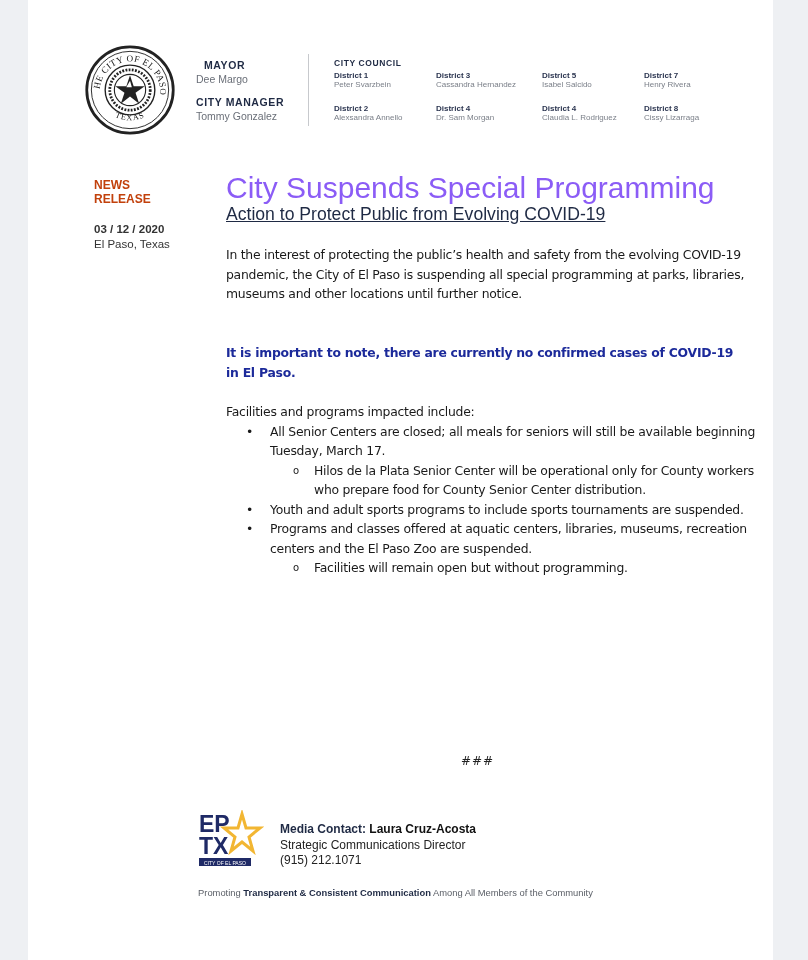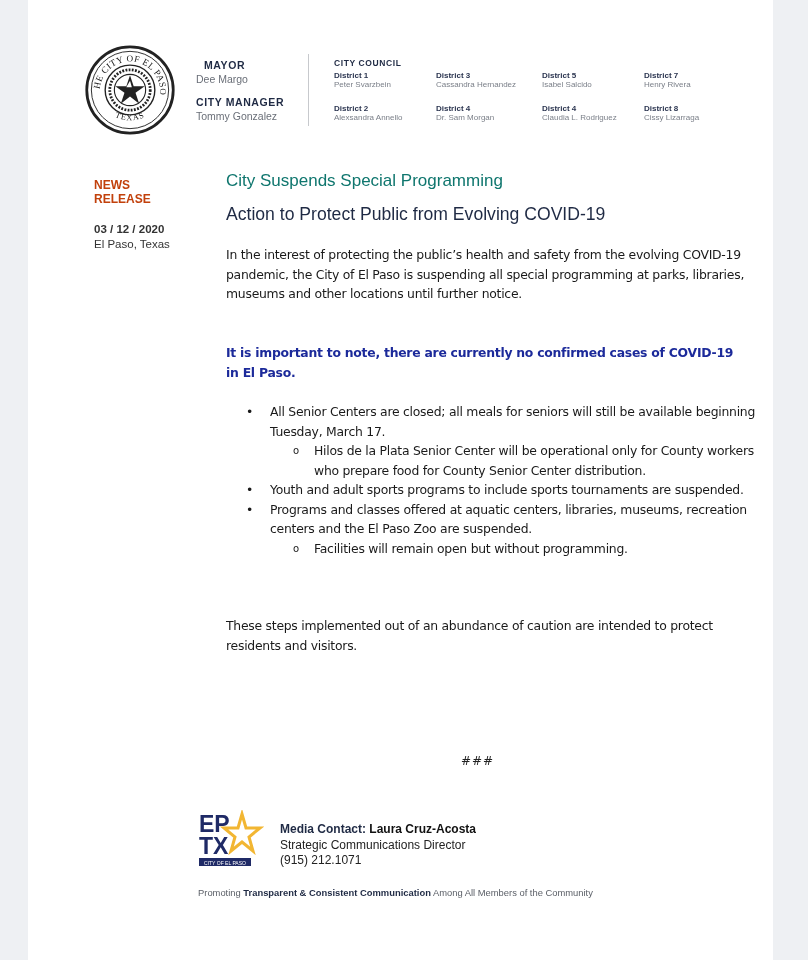--- a/index.html
+++ b/index.html
@@ -22,22 +22,22 @@
   .district { font-family: "Liberation Sans", sans-serif; font-weight: bold; font-size: 8px; color: #2b3550; }
   .member { font-family: "Liberation Sans", sans-serif; font-size: 8px; color: #7a7f88; white-space: nowrap; }
   .vdivider { left: 280px; top: 54px; width: 1px; height: 72px; background: #c7c9cd; }
 
   
   .news { left: 66px; top: 178px; font-family: "Liberation Sans", sans-serif; font-weight: bold; font-size: 12px; color: #c2410c; line-height: 14px; }
   .date { left: 66px; top: 223px; font-family: "Liberation Sans", sans-serif; font-weight: bold; font-size: 11.5px; color: #333; }
   .city { left: 66px; top: 238px; font-family: "Liberation Sans", sans-serif; font-size: 11.5px; color: #333; }
 
   
-  .title { left: 198px; top: 171px; font-family: "Liberation Sans", sans-serif; font-size: 17px; color: #0f766e; white-space: nowrap; }
-  .subtitle { left: 198px; top: 204px; font-family: "Liberation Sans", sans-serif; font-size: 17.6px; color: #1f2a44; white-space: nowrap; }
+  .title { left: 198px; top: 171px; font-family: "Liberation Sans", sans-serif; font-size: 30px; color: #8b5cf6; white-space: nowrap; }
+  .subtitle { left: 198px; top: 204px; font-family: "Liberation Sans", sans-serif; font-size: 17.6px; color: #1f2a44; white-space: nowrap; text-decoration: underline; }
 
   
   .body { left: 198px; width: 520px; font-family: "DejaVu Sans", sans-serif; font-size: 12.4px; line-height: 19.5px; color: #1a1a1a; letter-spacing: -0.25px; }
   .notice { color: #1c2a9a; font-weight: bold; }
   .bullet { position: relative; padding-left: 44px; }
   .bullet::before { content: "•"; position: absolute; left: 20px; }
   .sub { position: relative; padding-left: 88px; }
   .sub::before { content: "o"; position: absolute; left: 67px; font-size: 10px; }
   .link { color: #1f5ea8; text-decoration: underline; }
   .hash { left: 433px; top: 752px; font-size: 12px; color: #222; letter-spacing: 1px; }
@@ -124,28 +124,28 @@
   <div class="abs date">03 / 12 / 2020</div>
   <div class="abs city">El Paso, Texas</div>
 
   <div class="abs title">City Suspends Special Programming</div>
   <div class="abs subtitle">Action to Protect Public from Evolving COVID-19</div>
 
   <div class="abs body" style="top:245px;">In the interest of protecting the public’s health and safety from the evolving COVID-19 pandemic, the City of El Paso is suspending all special programming at parks, libraries, museums and other locations until further notice.</div>
   <div class="abs body notice" style="top:343px;">It is important to note, there are currently no confirmed cases of COVID-19 in El Paso.</div>
 
   <div class="abs body" style="top:402px;width:530px;">
+    <div>Facilities and programs impacted include:</div>
     <div class="bullet">All Senior Centers are closed; all meals for seniors will still be available beginning Tuesday, March 17.</div>
     <div class="sub">Hilos de la Plata Senior Center will be operational only for County workers who prepare food for County Senior Center distribution.</div>
     <div class="bullet">Youth and adult sports programs to include sports tournaments are suspended.</div>
     <div class="bullet">Programs and classes offered at aquatic centers, libraries, museums, recreation centers and the El Paso Zoo are suspended.</div>
     <div class="sub">Facilities will remain open but without programming.</div>
   </div>
 
-  <div class="abs body" style="top:616px;">These steps implemented out of an abundance of caution are intended to protect residents and visitors.</div>
 
 
   <div class="abs hash body" style="width:auto;">###</div>
 
   <svg class="abs eptx" viewBox="0 0 66 60">
     <polygon points="44,4 48,18 62,18 51,27 55,41 44,32 33,41 37,27 26,18 40,18" fill="none" stroke="#f2b632" stroke-width="3"></polygon>
     <text x="1" y="22" font-family="Liberation Sans, sans-serif" font-weight="bold" font-size="23" fill="#1f2a66">EP</text>
     <text x="1" y="44" font-family="Liberation Sans, sans-serif" font-weight="bold" font-size="23" fill="#1f2a66">TX</text>
     <rect x="1" y="48" width="52" height="8" fill="#1f2a66"></rect>
     <text x="27" y="54.5" text-anchor="middle" font-family="Liberation Sans, sans-serif" font-size="5" fill="#fff">CITY OF EL PASO</text>

